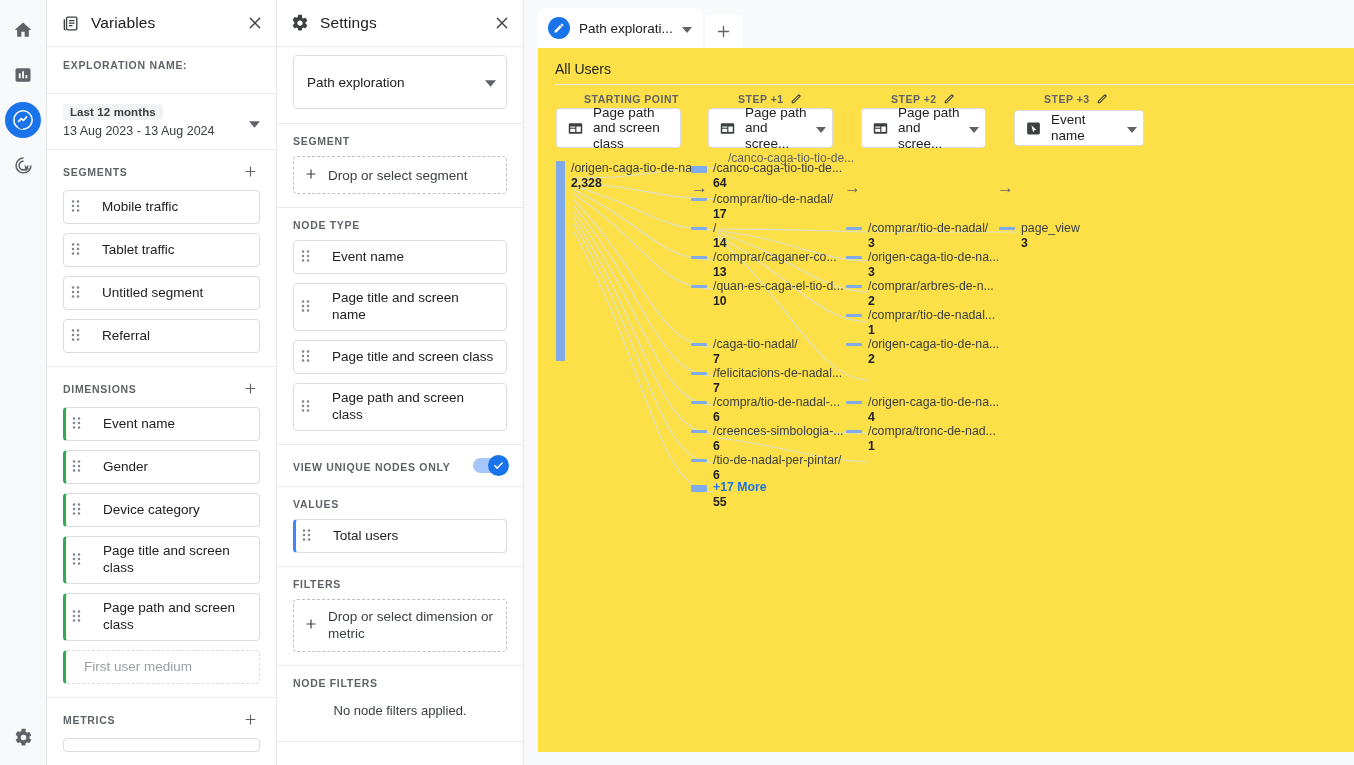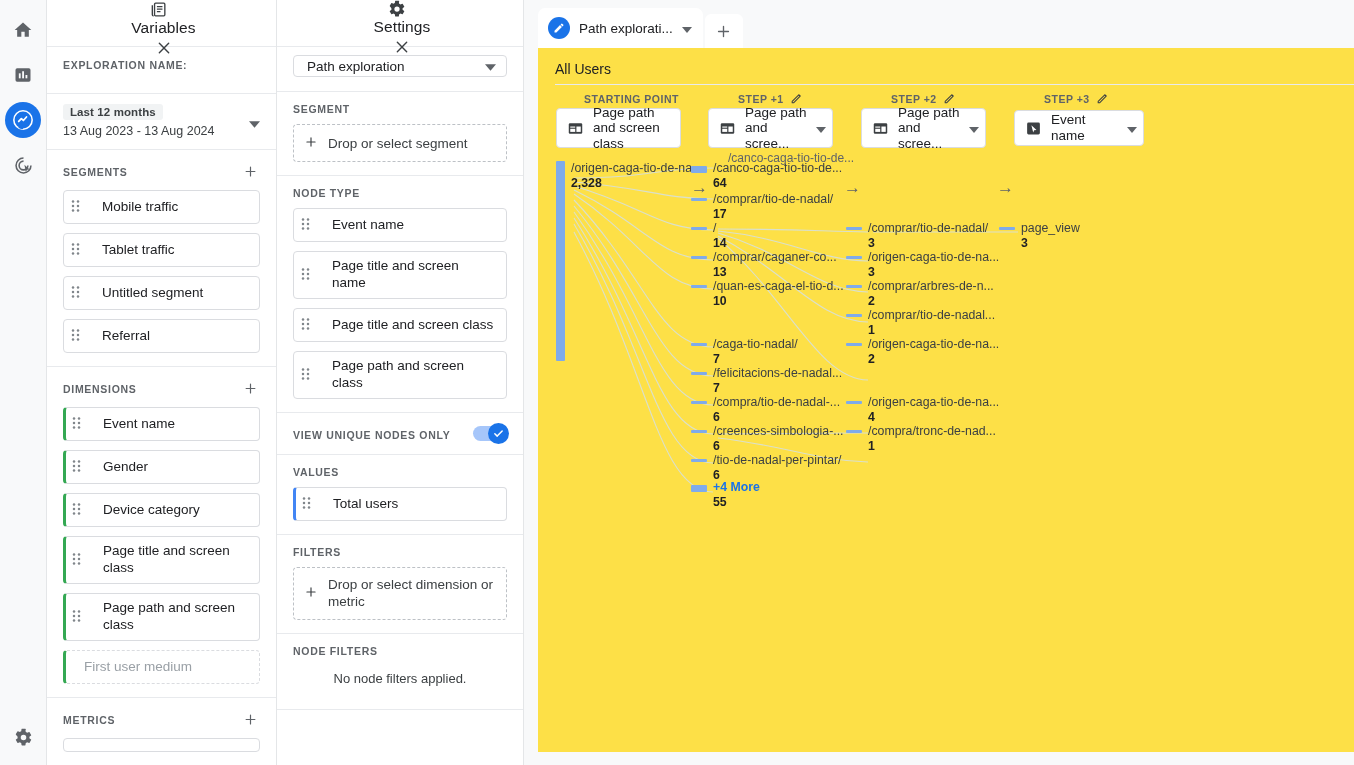--- a/index.html
+++ b/index.html
@@ -43,21 +43,20 @@
     background: #fff;
     border-right: 1px solid #e4e6e8;
     display: flex; flex-direction: column;
     overflow: hidden;
   }
   .panel-head {
     height: 47px; min-height: 47px;
     display: flex; align-items: center;
     padding: 0 10px 0 14px;
     border-bottom: 1px solid #e8eaed;
-    flex-direction: column;
   }
   .panel-head .ph-icon { margin-right: 11px; display: flex; }
   .panel-head .ph-title {
     font-size: 15.5px; color: #202124; flex: 1; letter-spacing: .1px;
   }
   .panel-head .ph-close { cursor: pointer; padding: 3px; display: flex; }
 
   .sec { padding: 12px 16px 13px 16px; border-bottom: 1px solid #e8eaed; }
   .sec-label {
     font-size: 10.5px; font-weight: bold; letter-spacing: .7px;
@@ -111,21 +110,21 @@
     border-right: 1px solid #e4e6e8;
     display: flex; flex-direction: column;
     overflow: hidden;
   }
   .technique {
     padding: 8px 16px 14px 16px; border-bottom: 1px solid #e8eaed;
   }
   .select-box {
     display: flex; align-items: center; justify-content: space-between;
     border: 1px solid #dadce0; border-radius: 4px;
-    height: 22px; padding: 0 10px 0 13px;
+    height: 54px; padding: 0 10px 0 13px;
     font-size: 13.5px; color: #202124; cursor: pointer;
   }
   .toggle-row {
     display:flex; align-items:flex-end; justify-content:space-between;
     padding: 13px 16px; border-bottom: 1px solid #e8eaed;
   }
   .tgl { width: 34px; height: 15px; border-radius: 8px; background:#a6c6fa; position:relative; cursor:pointer; }
   .tgl .knob {
     position:absolute; right:-2px; top:-3px; width:21px; height:21px; border-radius:50%;
     background:#1a73e8; display:flex; align-items:center; justify-content:center;
@@ -704,21 +703,21 @@
         <div class="lbl">/creences-simbologia-...</div>
         <div class="num">6</div>
       </div>
       <div class="pnode" style="left:175px; top:405px;">
         <div class="bar" style="left:-22px; top:6px; width:16px; height:3px;"></div>
         <div class="lbl">/tio-de-nadal-per-pintar/</div>
         <div class="num">6</div>
       </div>
       <div class="pnode" style="left:175px; top:432px;">
         <div class="bar" style="left:-22px; top:5px; width:16px; height:7px;"></div>
-        <div class="lbl more">+4 More</div>
+        <div class="lbl more">+17 More</div>
         <div class="num">55</div>
       </div>
 
       <div class="pnode" style="left:330px; top:173px;">
         <div class="bar" style="left:-22px; top:6px; width:16px; height:3px;"></div>
         <div class="lbl">/comprar/tio-de-nadal/</div>
         <div class="num">3</div>
       </div>
       <div class="pnode" style="left:330px; top:202px;">
         <div class="bar" style="left:-22px; top:6px; width:16px; height:3px;"></div>

